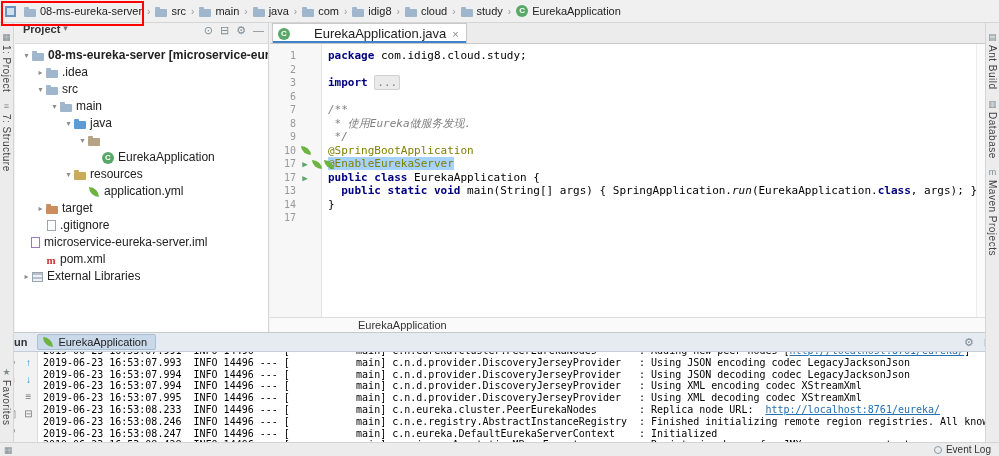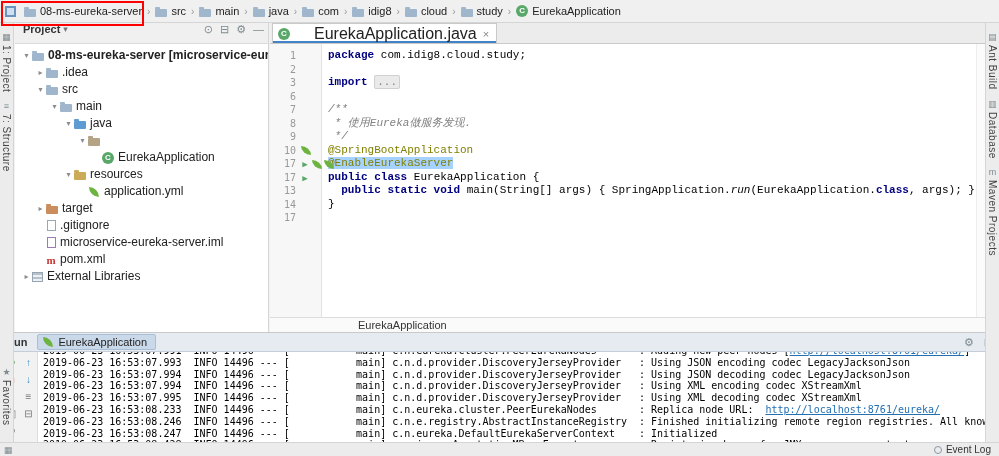--- a/index.html
+++ b/index.html
@@ -38,47 +38,47 @@
   .stripe { position:absolute; top:23px; bottom:14px; width:14px; background:#ececec; z-index:5; }
   .stripe.left { left:0; border-right:1px solid #d5d5d5; }
   .stripe.right { right:0; width:14px; border-left:1px solid #d5d5d5; }
   .stripe-btn { display:flex; flex-direction:column; align-items:center; gap:3px; margin:10px 0; cursor:pointer; }
   .stripe-btn .sicon { font-size:9px; color:#7f8b91; line-height:9px; }
   .vlabel { writing-mode:vertical-lr; font-size:10px; color:#444; letter-spacing:0.5px; }
   .stripe-bottom { position:absolute; bottom:6px; left:0; width:100%; }
 
   
   .project-panel { position:absolute; left:15px; top:23px; width:254px; height:309px; background:#ffffff; border-right:1px solid #d5d5d5; overflow:hidden; }
-  .pp-header { height:21px; background:#f0f0f0; border-bottom:1px solid #dcdcdc; display:flex; align-items:center; padding:0 4px 8px 8px; }
+  .pp-header { height:21px; background:#f0f0f0; border-bottom:1px solid #dcdcdc; display:flex; padding:0 4px 8px 8px; }
   .pp-title { font-weight:bold; color:#333; cursor:pointer; }
   .chev-down { color:#777; margin-left:3px; font-size:9px; cursor:pointer; }
   .pp-icons { margin-left:auto; display:flex; gap:7px; }
   .pp-icons .tbi { color:#7f8b91; font-size:11px; cursor:pointer; line-height:14px; }
   .pp-tree { padding-top:3px; cursor:default; }
   .tree-row { height:17px; line-height:17px; white-space:nowrap; overflow:hidden; display:flex; align-items:center; cursor:pointer; }
   .chev { width:11px; display:inline-block; color:#8c8c8c; font-size:8px; text-align:center; flex:none; }
   .t-label { color:#222; font-size:12px; }
   .t-label.bold { font-weight:bold; }
   .t-suffix { color:#222; font-weight:bold; font-size:12px; white-space:pre; }
 
   
   .editor { position:absolute; left:270px; top:23px; width:715px; height:309px; background:#fff; }
   .tabbar { height:21px; background:#ececec; border-bottom:1px solid #c9c9c9; display:flex; align-items:flex-end; padding-left:2px; }
   .tab { display:flex; align-items:center; background:#ffffff; border:1px solid #c9c9c9; border-bottom:none;
          padding:2px 7px 2px 5px; height:20px; box-shadow:inset 0 -2px 0 #4083c9; cursor:pointer; }
-  .tab-label { font-size:16px; color:#222;padding-left:20px; }
+  .tab-label { font-size:13px; color:#222;padding-left:20px; }
   .tab-close { margin-left:6px; color:#888; font-size:11px; cursor:pointer; }
   .code-wrap { position:relative; height:273px; overflow:hidden; font-family:"DejaVu Sans Mono",monospace; font-size:11px; }
   .gutter-bg { position:absolute; left:0; top:0; bottom:0; width:52px; background:#f7f7f7; border-right:1px solid #e3e3e3; }
   .code-area { position:absolute; left:0; top:5px; right:10px; }
   .code-row { height:13.5px; line-height:13.5px; white-space:pre; display:flex; }
   .ln { width:30px; text-align:right; color:#999; flex:none; font-size:10px; padding-right:4px; }
   .gut { width:22px; flex:none; white-space:nowrap; overflow:visible; }
   .gut .icon { margin-right:1px; width:10px; }
-  .cl { padding-left:6px;font-family:Liberation Mono, monospace; }
+  .cl { padding-left:6px; }
   .c-kw { color:#000080; font-weight:bold; }
   .c-pl { color:#000; }
   .c-ann { color:#808000; }
   .c-cm { color:#808080; font-style:italic; }
   .c-it { font-style:italic; color:#000; }
   .c-fold { background:#eaeaea; border:1px solid #d0d0d0; border-radius:2px; color:#808080; padding:0 2px; }
   .c-sel { background:#a6d2ff; }
   .inspect-ok { position:absolute; right:3px; top:2px; color:#59a869; font-size:10px; }
   .scrollbar-v { position:absolute; right:0; top:0; bottom:0; width:9px; background:#fbfbfb; border-left:1px solid #eee; }
   .editor-bc { height:15px; border-top:1px solid #dcdcdc; background:#fafafa; font-size:11px; color:#333;
@@ -247,21 +247,21 @@
         <div class="tree-row" style="padding-left: 20px;">
           <span class="chev">▸</span>
           <span class="icon i-folder i-ex"></span>
           <span class="t-label">target</span>
         </div>
         <div class="tree-row" style="padding-left: 20px;">
           <span class="chev"></span>
           <span class="icon i-file"></span>
           <span class="t-label">.gitignore</span>
         </div>
-        <div class="tree-row" style="padding-left: 20px;">
+        <div class="tree-row" style="padding-left: 4px;">
           <span class="chev"></span>
           <span class="icon i-file i-iml"></span>
           <span class="t-label">microservice-eureka-server.iml</span>
         </div>
         <div class="tree-row" style="padding-left: 20px;">
           <span class="chev"></span>
           <span class="icon i-maven">m</span>
           <span class="t-label">pom.xml</span>
         </div>
         <div class="tree-row" style="padding-left: 6px;">

